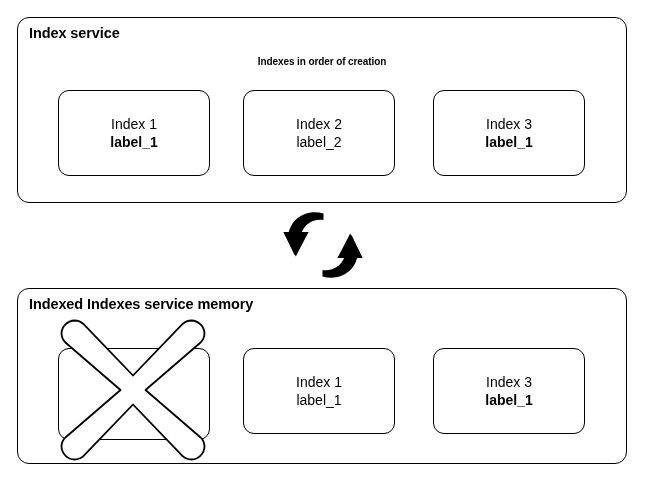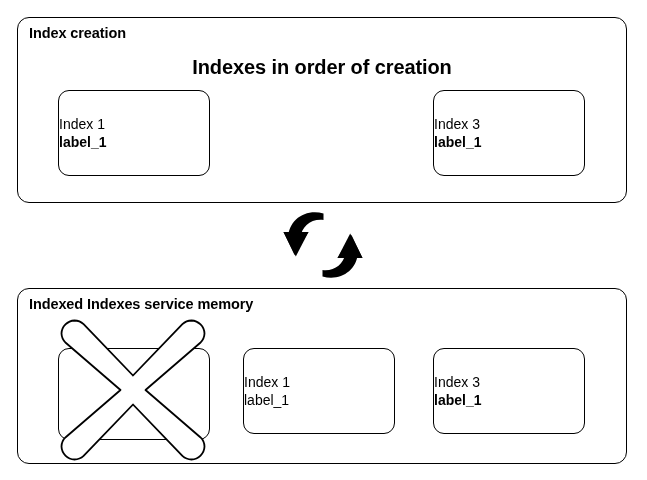--- a/index.html
+++ b/index.html
@@ -46,33 +46,33 @@
     font-weight: bold;
     letter-spacing: -0.1px;
     white-space: nowrap;
   }
   .section-heading {
     position: absolute;
     left: 0;
     top: 38px;
     width: 100%;
     text-align: center;
-    font-size: 20px;
+    font-size: 10px;
     font-weight: bold;
     letter-spacing: -0.1px;
   }
   .card {
     position: absolute;
     border: 1.4px solid #000000;
     border-radius: 11px;
     background: #ffffff;
     box-sizing: border-box;
     display: flex;
     flex-direction: column;
-    align-items: flex-start;
+    align-items: center;
     justify-content: center;
     line-height: 1.32;
   }
   .card .ln {
     font-size: 14px;
     white-space: nowrap;
   }
   .card .ln.bold {
     font-weight: bold;
   }
@@ -100,29 +100,33 @@
     height: 146px;
     pointer-events: none;
   }
 </style>
 </head>
 <body>
 
 <div id="canvas">
 
   <div class="panel" id="panel-storage">
-    <div class="panel-title">Index creation</div>
+    <div class="panel-title">Index service</div>
     <div class="section-heading">Indexes in order of creation</div>
   </div>
 
   <div class="card" id="card-top-1">
     <div class="ln">Index 1</div>
     <div class="ln bold">label_1</div>
   </div>
 
+  <div class="card" id="card-top-2">
+    <div class="ln">Index 2</div>
+    <div class="ln">label_2</div>
+  </div>
 
   <div class="card" id="card-top-3">
     <div class="ln">Index 3</div>
     <div class="ln bold">label_1</div>
   </div>
 
   <svg id="sync-icon" viewBox="0 0 80 76" aria-hidden="true">
 
     <path d="M40.5 6.5
              C 22.0 1.5, 5.5 13.0, 5.0 31.5

